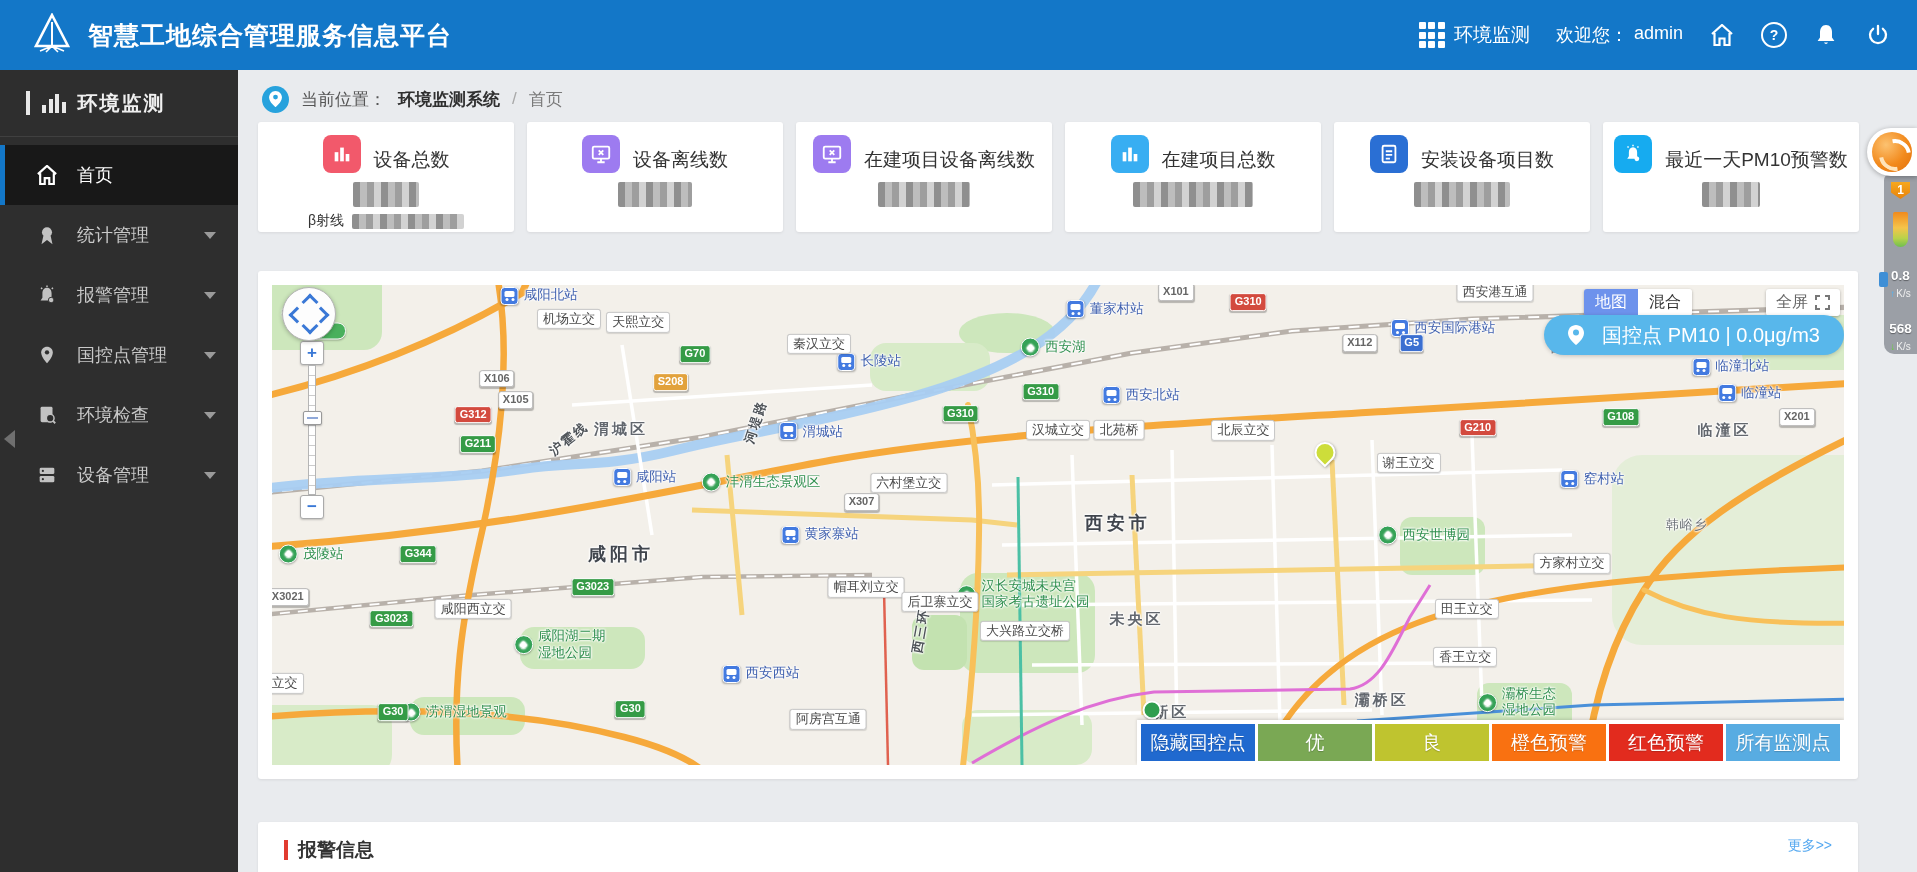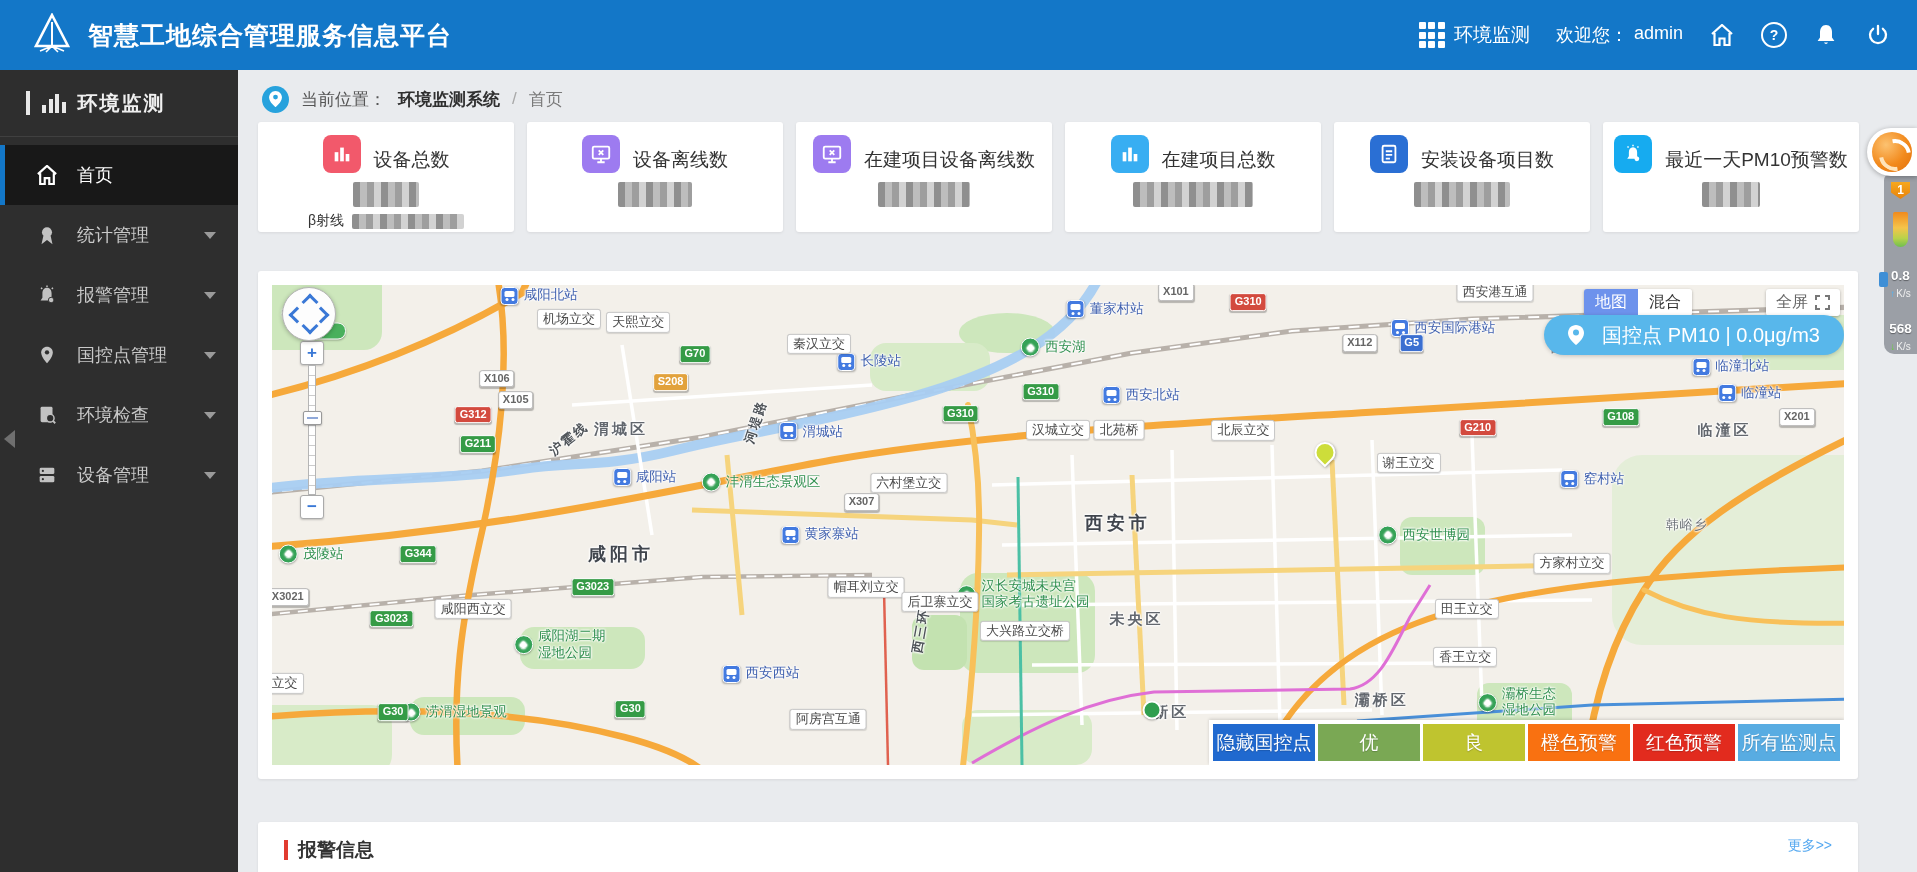--- a/index.html
+++ b/index.html
@@ -116,21 +116,21 @@
            box-shadow:0 1px 3px rgba(0,0,0,.3);z-index:6;cursor:pointer}
   #maptype .opt{padding:3px 11px;font-size:16px;background:#fff;color:#333}
   #maptype .opt.on{background:#6d92ec;color:#fff}
   #fullscreen{position:absolute;right:4px;top:4px;background:#fff;border-radius:3px;box-shadow:0 1px 3px rgba(0,0,0,.3);
            padding:3px 10px;font-size:16px;color:#666;display:flex;align-items:center;gap:7px;z-index:6;cursor:pointer}
   #pm-tip{position:absolute;right:0;top:30px;height:40px;background:#58b7eb;border-radius:21px;color:#fff;
           display:flex;align-items:center;gap:18px;padding:0 24px;font-size:20px;z-index:6;
           box-shadow:0 1px 4px rgba(0,0,0,.2);cursor:pointer}
   #legend{position:absolute;right:0;bottom:0;background:#fff;padding:4px;display:flex;gap:3px;z-index:6;
           box-shadow:0 -1px 3px rgba(0,0,0,.15)}
-  .lbtn{width:102px;height:37px;color:#fff;font-size:19px;display:flex;align-items:center;justify-content:center;
+  .lbtn{width:114px;height:37px;color:#fff;font-size:19px;display:flex;align-items:center;justify-content:center;
         cursor:pointer;text-shadow:0 1px 1px rgba(0,0,0,.2)}
   
   #alarm-card{position:absolute;left:258px;top:822px;width:1600px;height:80px;background:#fff;border-radius:3px;
               box-shadow:0 1px 3px rgba(0,0,0,.08);z-index:3}
   #alarm-title{position:absolute;left:26px;top:15px;display:flex;align-items:center;gap:10px;
                font-size:19px;font-weight:bold;color:#333}
   #alarm-bar{width:4px;height:20px;background:#e13b30}
   #alarm-more{position:absolute;right:26px;top:15px;font-size:14px;color:#54a8f0;cursor:pointer}
   
   #net-tab{position:absolute;left:1867px;top:128px;width:50px;height:48px;background:#fff;

